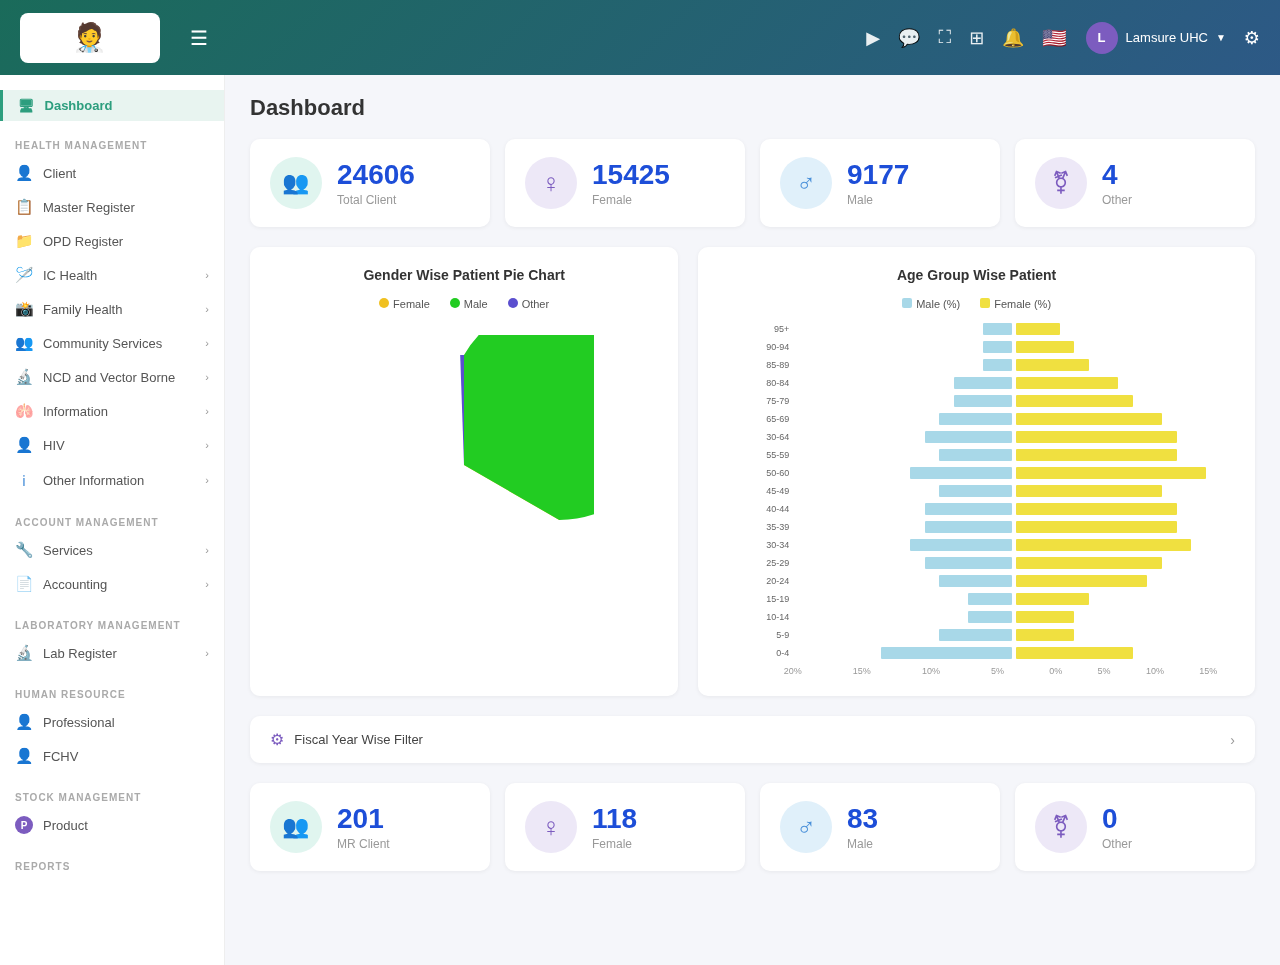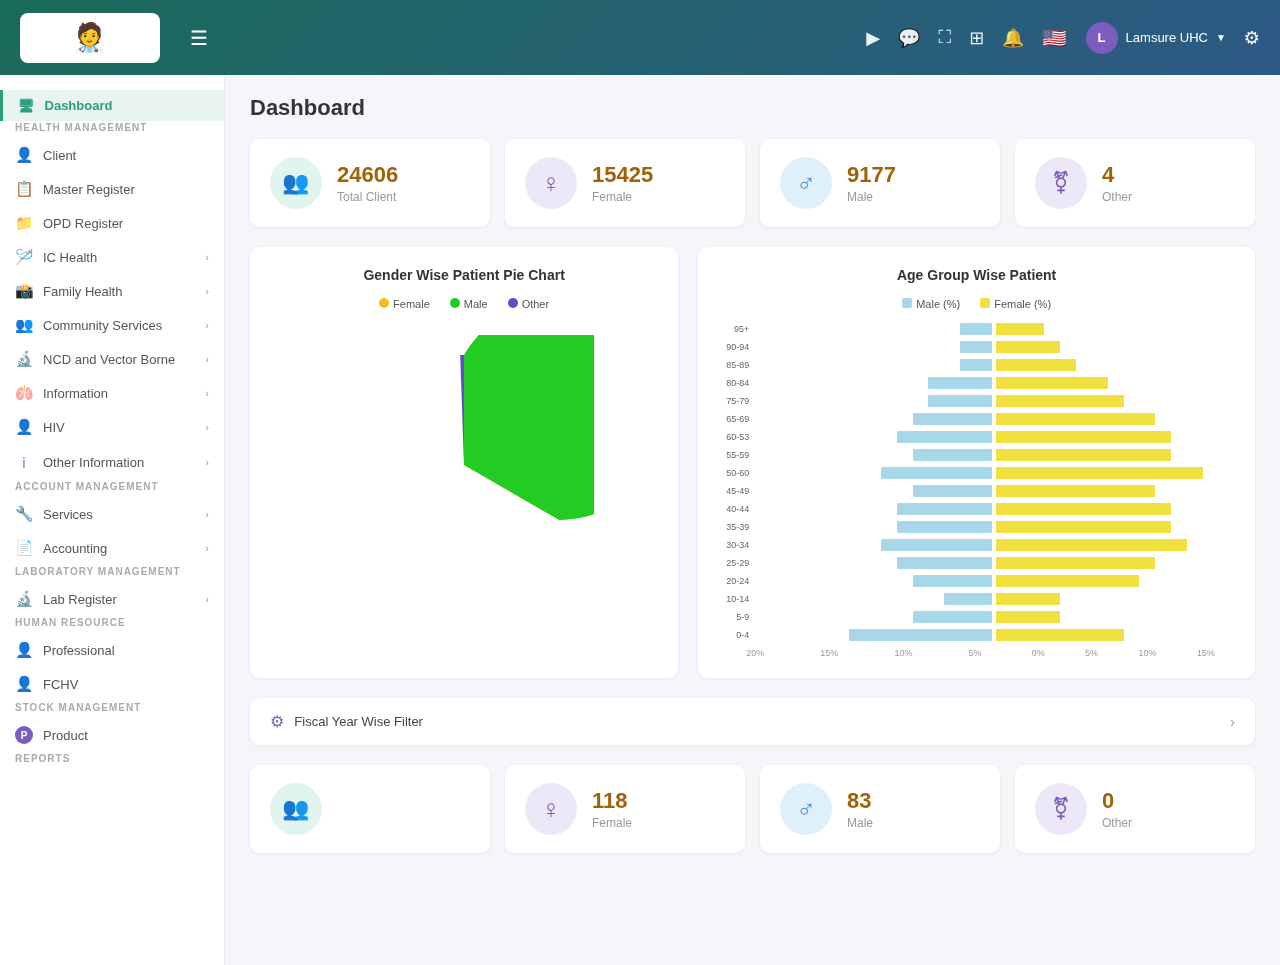--- a/index.html
+++ b/index.html
@@ -85,21 +85,21 @@
       color: #2d9e7e;
       font-size: 13px;
       font-weight: 600;
       cursor: pointer;
     }
     .section-label {
       font-size: 10px;
       font-weight: 700;
       color: #aaa;
       letter-spacing: 1px;
-      padding: 1px 15px 5px;
+      padding: 19px 15px 5px;
       text-transform: uppercase;
     }
     .sidebar-item {
       padding: 8px 15px;
       display: flex;
       align-items: center;
       gap: 10px;
       color: #555;
       font-size: 13px;
       cursor: pointer;
@@ -145,21 +145,21 @@
       width: 52px; height: 52px;
       border-radius: 50%;
       display: flex; align-items: center; justify-content: center;
       font-size: 22px;
       flex-shrink: 0;
     }
     .stat-icon-circle.teal { background: #e0f5ef; color: #2d9e7e; }
     .stat-icon-circle.purple { background: #ede8f7; color: #7c5cbf; }
     .stat-icon-circle.blue { background: #e0f0fa; color: #4a90d9; }
     .stat-info { flex: 1; }
-    .stat-number { font-size: 22px; font-weight: 700; color: #a16207; }
+    .stat-number { font-size: 28px; font-weight: 700; color: #1d4ed8; }
     .stat-label { font-size: 12px; color: #999; margin-top: 2px; }
 
     
     .charts-row {
       display: grid;
       grid-template-columns: 1fr 1.3fr;
       gap: 20px;
       margin-bottom: 20px;
     }
     .chart-card {
@@ -193,20 +193,21 @@
     .pyramid-legend {
       display: flex;
       gap: 20px;
       justify-content: center;
       margin-bottom: 10px;
       font-size: 11px;
       color: #555;
     }
     .pyramid-container {
       position: relative;
+      margin-left: 40px;
     }
     .pyramid-row {
       display: flex;
       align-items: center;
       height: 17px;
       margin-bottom: 1px;
     }
     .pyramid-age-label {
       width: 35px;
       text-align: right;
@@ -523,21 +524,21 @@
       <div class="pyramid-bars">
         <div class="pyramid-left-section">
           <div class="bar-male" style="width:33.33333333333333%;"></div>
         </div>
         <div class="pyramid-right-section">
           <div class="bar-female" style="width:66.66666666666666%;"></div>
         </div>
       </div>
     </div>
             <div class="pyramid-row">
-      <div class="pyramid-age-label">60-53</div>
+      <div class="pyramid-age-label">30-64</div>
       <div class="pyramid-bars">
         <div class="pyramid-left-section">
           <div class="bar-male" style="width:40%;"></div>
         </div>
         <div class="pyramid-right-section">
           <div class="bar-female" style="width:73.33333333333333%;"></div>
         </div>
       </div>
     </div>
             <div class="pyramid-row">
@@ -618,20 +619,31 @@
       </div>
     </div>
             <div class="pyramid-row">
       <div class="pyramid-age-label">20-24</div>
       <div class="pyramid-bars">
         <div class="pyramid-left-section">
           <div class="bar-male" style="width:33.33333333333333%;"></div>
         </div>
         <div class="pyramid-right-section">
           <div class="bar-female" style="width:60%;"></div>
+        </div>
+      </div>
+    </div>
+            <div class="pyramid-row">
+      <div class="pyramid-age-label">15-19</div>
+      <div class="pyramid-bars">
+        <div class="pyramid-left-section">
+          <div class="bar-male" style="width:20%;"></div>
+        </div>
+        <div class="pyramid-right-section">
+          <div class="bar-female" style="width:33.33333333333333%;"></div>
         </div>
       </div>
     </div>
             <div class="pyramid-row">
       <div class="pyramid-age-label">10-14</div>
       <div class="pyramid-bars">
         <div class="pyramid-left-section">
           <div class="bar-male" style="width:20%;"></div>
         </div>
         <div class="pyramid-right-section">
@@ -681,20 +693,24 @@
 
     <div class="fiscal-bar">
       <span class="icon">⚙</span>
       <span class="label">Fiscal Year Wise Filter</span>
       <span class="chevron">›</span>
     </div>
 
     <div class="bottom-stat-cards">
       <div class="stat-card">
         <div class="stat-icon-circle teal">👥</div>
+        <div class="stat-info">
+          <div class="stat-number">201</div>
+          <div class="stat-label">MR Client</div>
+        </div>
       </div>
       <div class="stat-card">
         <div class="stat-icon-circle purple" style="font-size:26px;">♀</div>
         <div class="stat-info">
           <div class="stat-number">118</div>
           <div class="stat-label">Female</div>
         </div>
       </div>
       <div class="stat-card">
         <div class="stat-icon-circle blue" style="font-size:26px;">♂</div>

